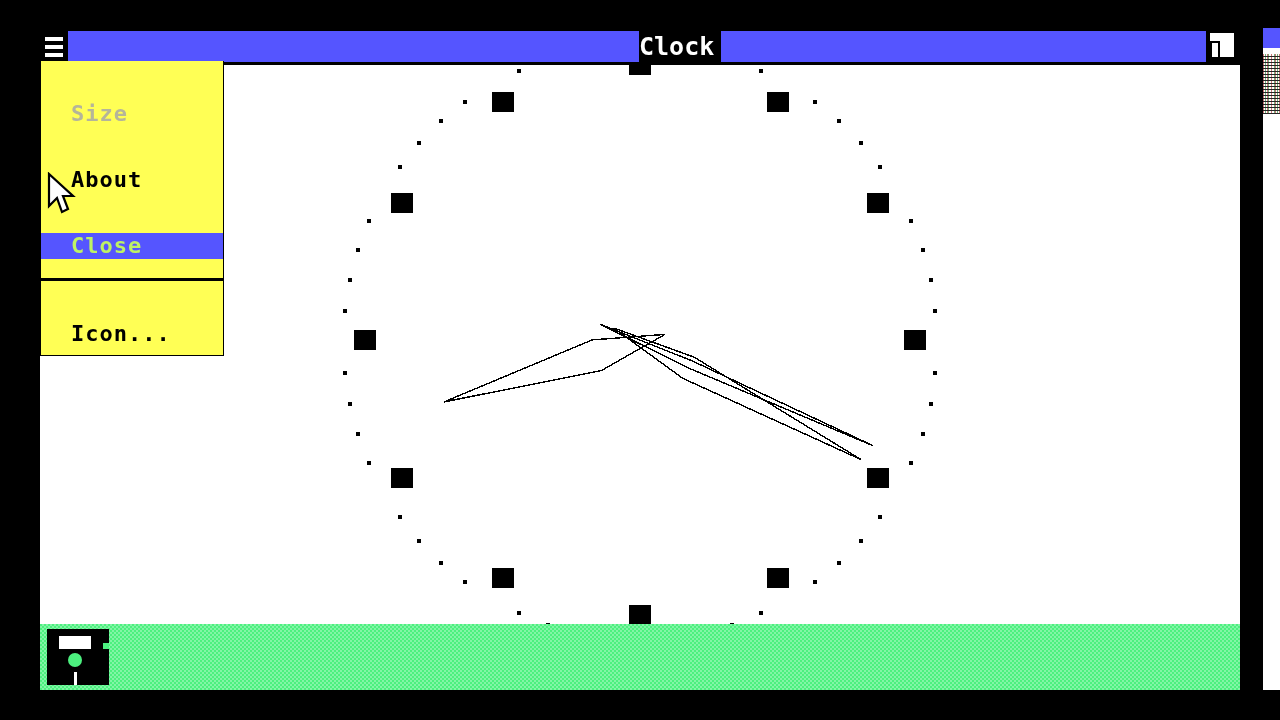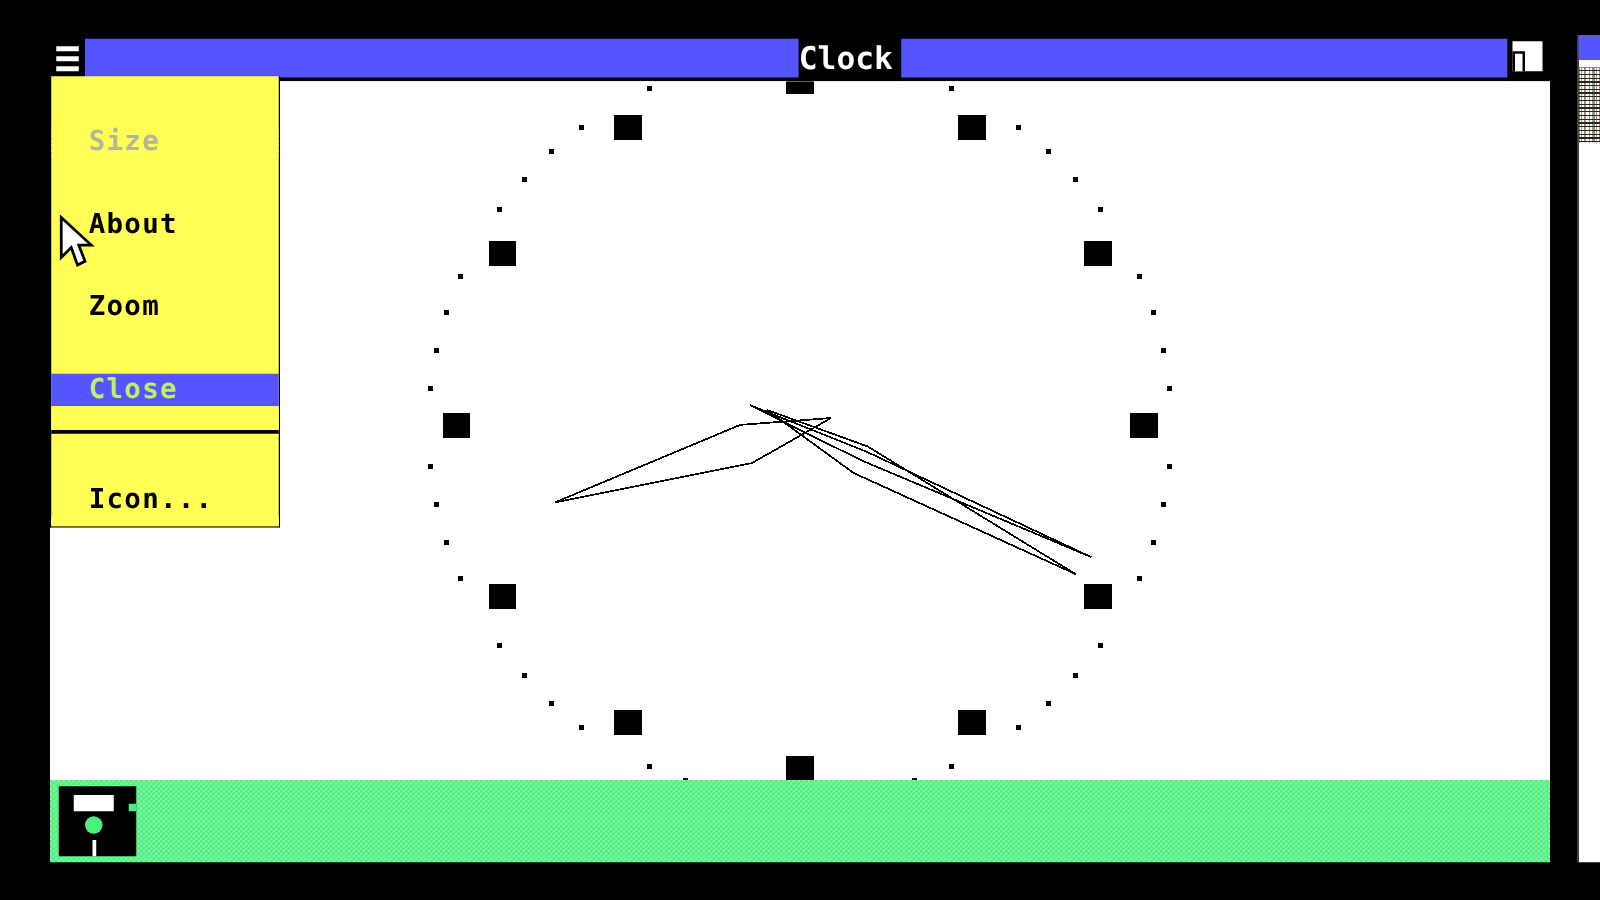--- a/index.html
+++ b/index.html
@@ -418,21 +418,20 @@
             <polygon points="820.7,394.4 642.9,313.4 573.5,262.9 654.2,292.2" fill="none" stroke="#000000" stroke-width="1.4"></polygon>
             <polygon points="833.0,380.7 649.6,303.5 559.8,259.1 652.9,296.2" fill="none" stroke="#000000" stroke-width="1.4"></polygon>
           </g>
       </svg>
     </div>
   </div>
 
   <div id="dropdown-menu">
     <div class="menu-item disabled">Size</div>
     <div class="menu-item">About</div>
-    <div class="menu-item">Zoom</div>
     <div class="menu-item selected">Close</div>
     <div class="menu-gap"></div>
     <div class="menu-separator"></div>
     <div class="menu-item">Icon...</div>
     <div class="menu-tail"></div>
   </div>
 
   <svg id="mouse-cursor" viewBox="0 0 30 44">
     <polygon points="2,2 2,34 10,26 15,40 21,37 16,24 26,24" fill="#ffffff" stroke="#000000" stroke-width="2.2" stroke-linejoin="miter"></polygon>
   </svg>

